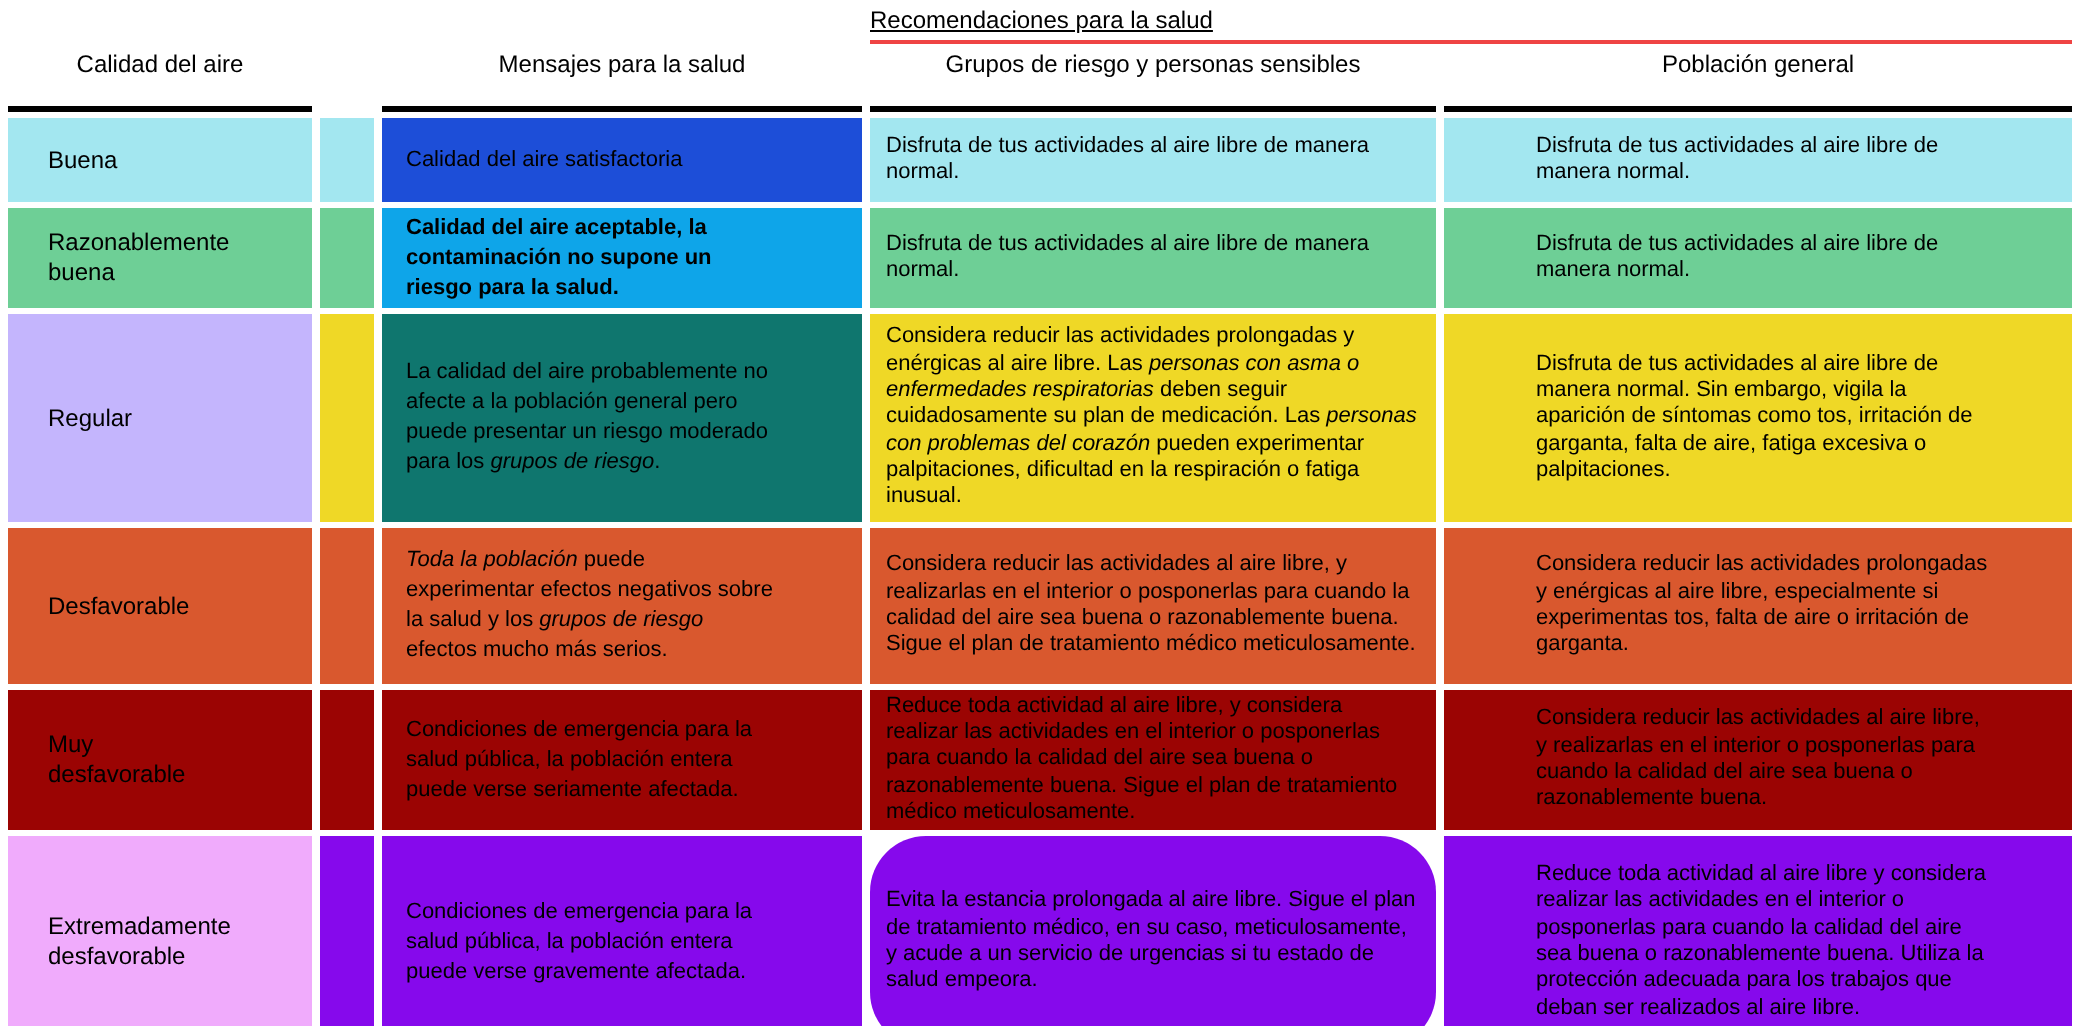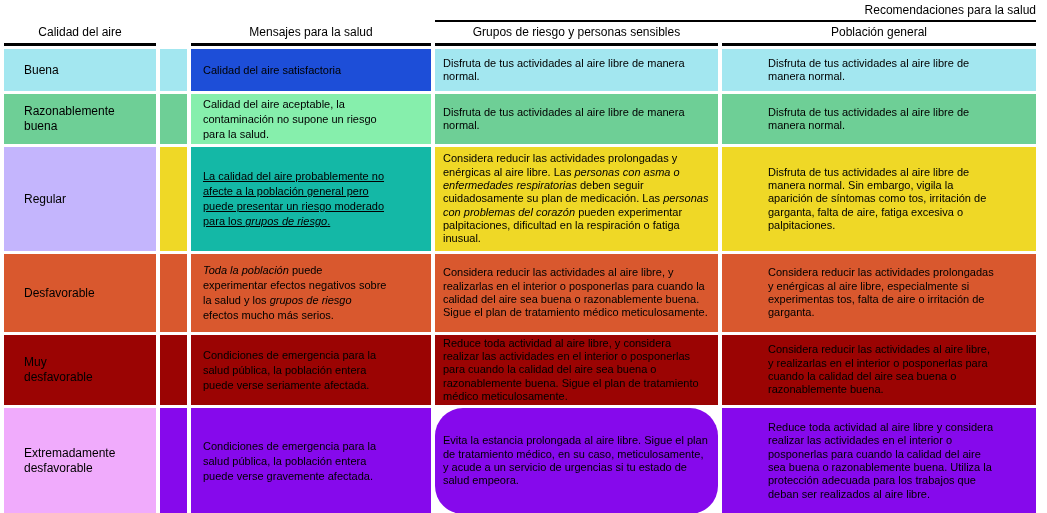--- a/index.html
+++ b/index.html
@@ -12,27 +12,28 @@
   table.aq{
     border-collapse:separate;
     border-spacing:4px 3px;
     table-layout:fixed;
     width:1040px;
     margin:0;
   }
   td{overflow:hidden;}
   
   .h-reco{
-    text-align:right;vertical-align:bottom;
+    text-align:left;vertical-align:bottom;
     font-size:12px;padding:0 0 3px 0;
-    border-bottom:2px solid #000000;
+    border-bottom:2px solid #ef4444;
+    text-decoration:underline;
   }
   .h-col{
     text-align:center;vertical-align:bottom;
-    font-size:12px;padding:0 0 4px 0;
+    font-size:12px;padding:0 0 14px 0;
     border-bottom:3px solid #000;
   }
   .h-empty,.h-none{border:none;}
   
   .c-label{
     font-size:12px;line-height:1.25;
     vertical-align:middle;text-align:left;
     padding:0 38px 0 20px;
   }
   .c-swatch{padding:0;}
@@ -83,29 +84,29 @@
       <td class="c-label" style="background-color: rgb(163, 231, 240);">Buena</td>
       <td class="c-swatch" style="background-color: rgb(163, 231, 240);"></td>
       <td class="c-msg" style="background-color: #1d4ed8;">Calidad del aire satisfactoria</td>
       <td class="c-risk" style="background-color: rgb(163, 231, 240);">Disfruta de tus actividades al aire libre de manera normal.</td>
       <td class="c-gen" style="background-color: rgb(163, 231, 240);">Disfruta de tus actividades al aire libre de manera normal.</td>
     </tr>
 
     <tr style="height:50px">
       <td class="c-label" style="background-color: rgb(110, 207, 150);">Razonablemente buena</td>
       <td class="c-swatch" style="background-color: rgb(110, 207, 150);"></td>
-      <td class="c-msg" style="background-color: #86efac;">Calidad del aire aceptable, la contaminación no supone un riesgo para la salud.</td>
+      <td class="c-msg" style="background-color: #0ea5e9; font-weight: bold;">Calidad del aire aceptable, la contaminación no supone un riesgo para la salud.</td>
       <td class="c-risk" style="background-color: rgb(110, 207, 150);">Disfruta de tus actividades al aire libre de manera normal.</td>
       <td class="c-gen" style="background-color: rgb(110, 207, 150);">Disfruta de tus actividades al aire libre de manera normal.</td>
     </tr>
 
     <tr style="height:104px">
       <td class="c-label" style="background-color: #c4b5fd;">Regular</td>
       <td class="c-swatch" style="background-color: rgb(239, 216, 38);"></td>
-      <td class="c-msg" style="background-color: #14b8a6; text-decoration: underline;">La calidad del aire probablemente no afecte a la población general pero puede presentar un riesgo moderado para los <i>grupos de riesgo</i>.</td>
+      <td class="c-msg" style="background-color: #0f766e;">La calidad del aire probablemente no afecte a la población general pero puede presentar un riesgo moderado para los <i>grupos de riesgo</i>.</td>
       <td class="c-risk" style="background-color: rgb(239, 216, 38);">Considera reducir las actividades prolongadas y enérgicas al aire libre. Las <i>personas con asma o enfermedades respiratorias</i> deben seguir cuidadosamente su plan de medicación. Las <i>personas con problemas del corazón</i> pueden experimentar palpitaciones, dificultad en la respiración o fatiga inusual.</td>
       <td class="c-gen" style="background-color: rgb(239, 216, 38);">Disfruta de tus actividades al aire libre de manera normal. Sin embargo, vigila la aparición de síntomas como tos, irritación de garganta, falta de aire, fatiga excesiva o palpitaciones.</td>
     </tr>
 
     <tr style="height:78px">
       <td class="c-label" style="background-color: rgb(217, 88, 46);">Desfavorable</td>
       <td class="c-swatch" style="background-color: rgb(217, 88, 46);"></td>
       <td class="c-msg" style="background-color: rgb(217, 88, 46);"><i>Toda la población</i> puede experimentar efectos negativos sobre la salud y los <i>grupos de riesgo</i> efectos mucho más serios.</td>
       <td class="c-risk" style="background-color: rgb(217, 88, 46);">Considera reducir las actividades al aire libre, y realizarlas en el interior o posponerlas para cuando la calidad del aire sea buena o razonablemente buena. Sigue el plan de tratamiento médico meticulosamente.</td>
       <td class="c-gen" style="background-color: rgb(217, 88, 46);">Considera reducir las actividades prolongadas y enérgicas al aire libre, especialmente si experimentas tos, falta de aire o irritación de garganta.</td>

